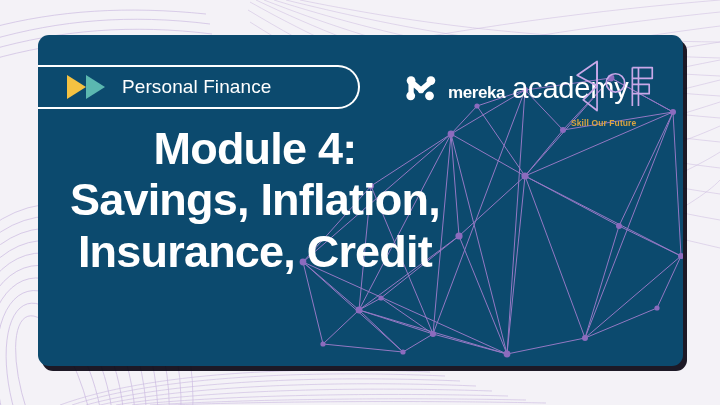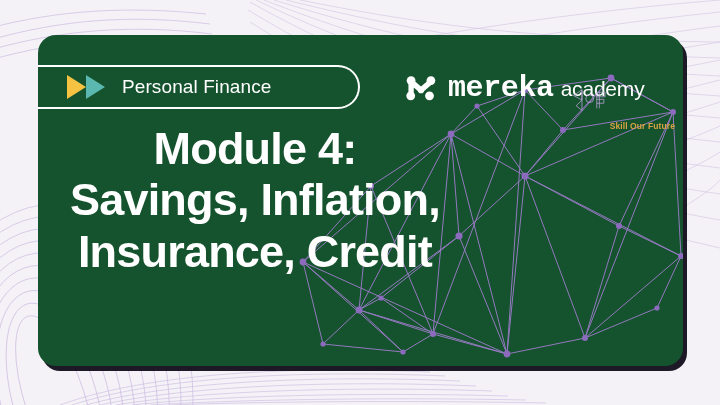--- a/index.html
+++ b/index.html
@@ -25,22 +25,22 @@
     z-index: 0;
   }
 
   
   #slide-card {
     position: absolute;
     left: 38px;
     top: 35px;
     width: 645px;
     height: 331px;
-    border-radius: 18px;
-    background: #14532d;
+    border-radius: 11px;
+    background: #0c4a6e;
     box-shadow: 4px 5px 0 0 rgba(10, 6, 20, 0.92);
     overflow: hidden;
     z-index: 2;
   }
 
   
   #network-decor {
     position: absolute;
     right: 0;
     bottom: 0;
@@ -104,41 +104,40 @@
     gap: 10px;
   }
   #mereka-mark { flex: 0 0 auto; display: block; }
   #mereka-wordmark {
     display: flex;
     align-items: baseline;
     gap: 7px;
     color: #ffffff;
   }
   #mereka-word {
-    font-size: 30px;
+    font-size: 17px;
     font-weight: 700;
     letter-spacing: -0.4px;
-    font-family: Liberation Mono, monospace;
   }
   #academy-word {
-    font-size: 21px;
+    font-size: 29px;
     font-weight: 300;
     letter-spacing: -0.2px;
   }
 
   
   #sof-logo {
     position: absolute;
     left: 533px;
     top: -10px;
     width: 104px;
     height: 76px;
     display: flex;
-    flex-direction: row;
-    align-items: flex-end;
+    flex-direction: column;
+    align-items: flex-start;
   }
   #sof-mark { display: block; }
   #sof-tagline {
     margin-top: 1px;
     color: #D9A441;
     font-size: 8.5px;
     font-weight: 700;
     letter-spacing: 0.1px;
     white-space: nowrap;
   }

